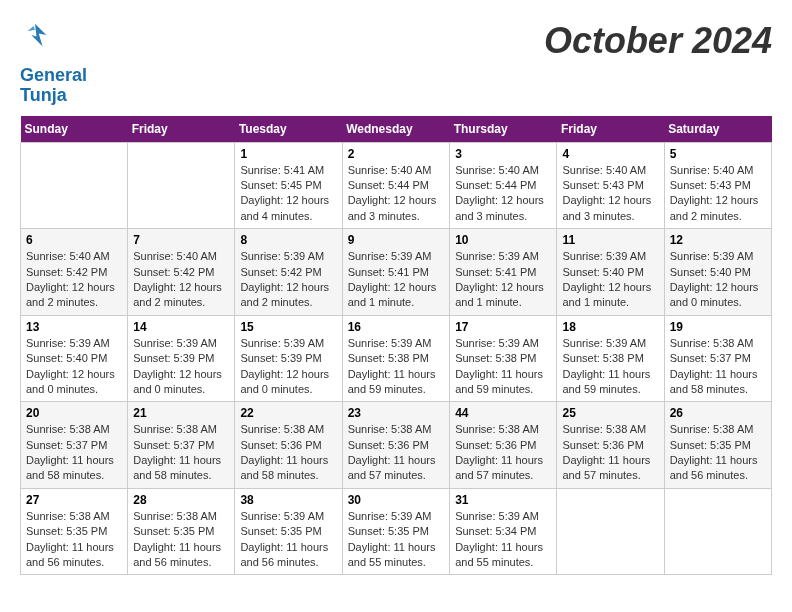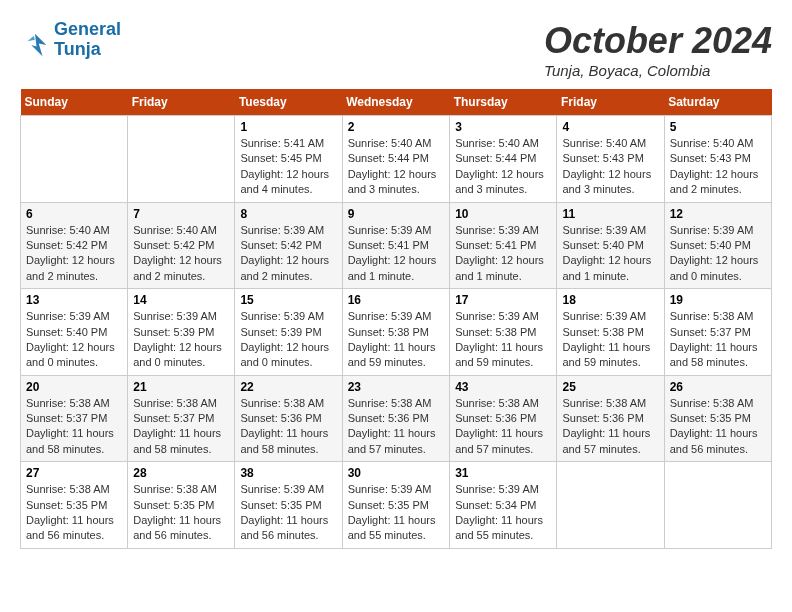--- a/index.html
+++ b/index.html
@@ -11,22 +11,23 @@
       padding: 20px;
     }
     .header {
       display: flex;
       justify-content: space-between;
       align-items: flex-start;
       margin-bottom: 10px;
     }
     .logo {
       display: flex;
-      align-items: flex-end;
-      gap: 4px;
+      align-items: flex-start;
+      gap: 16px;
+      flex-direction: column;
     }
     .logo-text {
       font-size: 18px;
       font-weight: bold;
       color: #333;
       line-height: 1.1;
     }
     .logo-text span {
       color: #1a6ea8;
     }
@@ -45,21 +46,21 @@
     .subtitle {
       font-size: 15px;
       color: #333;
     }
     table {
       width: 100%;
       border-collapse: collapse;
       font-size: 11px;
     }
     thead tr th {
-      background-color: #c2410c;
+      background-color: #701a75;
       color: #fff;
       padding: 6px 4px;
       text-align: left;
       font-size: 12px;
       font-weight: bold;
     }
     tbody tr td {
       border: 1px solid #ccc;
       vertical-align: top;
       padding: 4px 5px;
@@ -93,21 +94,20 @@
       <polygon points="20,5 35,20 25,18 30,35 15,20 22,22" fill="#2a7ab5"></polygon>
       <polygon points="18,8 10,15 20,13" fill="#4a9fd5"></polygon>
     </svg>
     <div class="logo-text">
       <div><span>General</span></div>
       <div><span>Tunja</span></div>
     </div>
   </div>
   <div class="title-block">
     <div class="month-title">October 2024</div>
-    <div class="subtitle">Tunja, Boyaca, Colombia</div>
   </div>
 </div>
 
 <table>
   <thead>
     <tr>
     <th>Sunday</th>
         <th>Friday</th>
         <th>Tuesday</th>
         <th>Wednesday</th>
@@ -258,21 +258,21 @@
 Sunset: 5:36 PM
 Daylight: 11 hours and 58 minutes.</div>
         </td>
         <td>
           <div class="day-num">23</div>
           <div class="day-info" style="white-space: pre-line;">Sunrise: 5:38 AM
 Sunset: 5:36 PM
 Daylight: 11 hours and 57 minutes.</div>
         </td>
         <td>
-          <div class="day-num">43</div>
+          <div class="day-num">44</div>
           <div class="day-info" style="white-space: pre-line;">Sunrise: 5:38 AM
 Sunset: 5:36 PM
 Daylight: 11 hours and 57 minutes.</div>
         </td>
         <td>
           <div class="day-num">25</div>
           <div class="day-info" style="white-space: pre-line;">Sunrise: 5:38 AM
 Sunset: 5:36 PM
 Daylight: 11 hours and 57 minutes.</div>
         </td>

